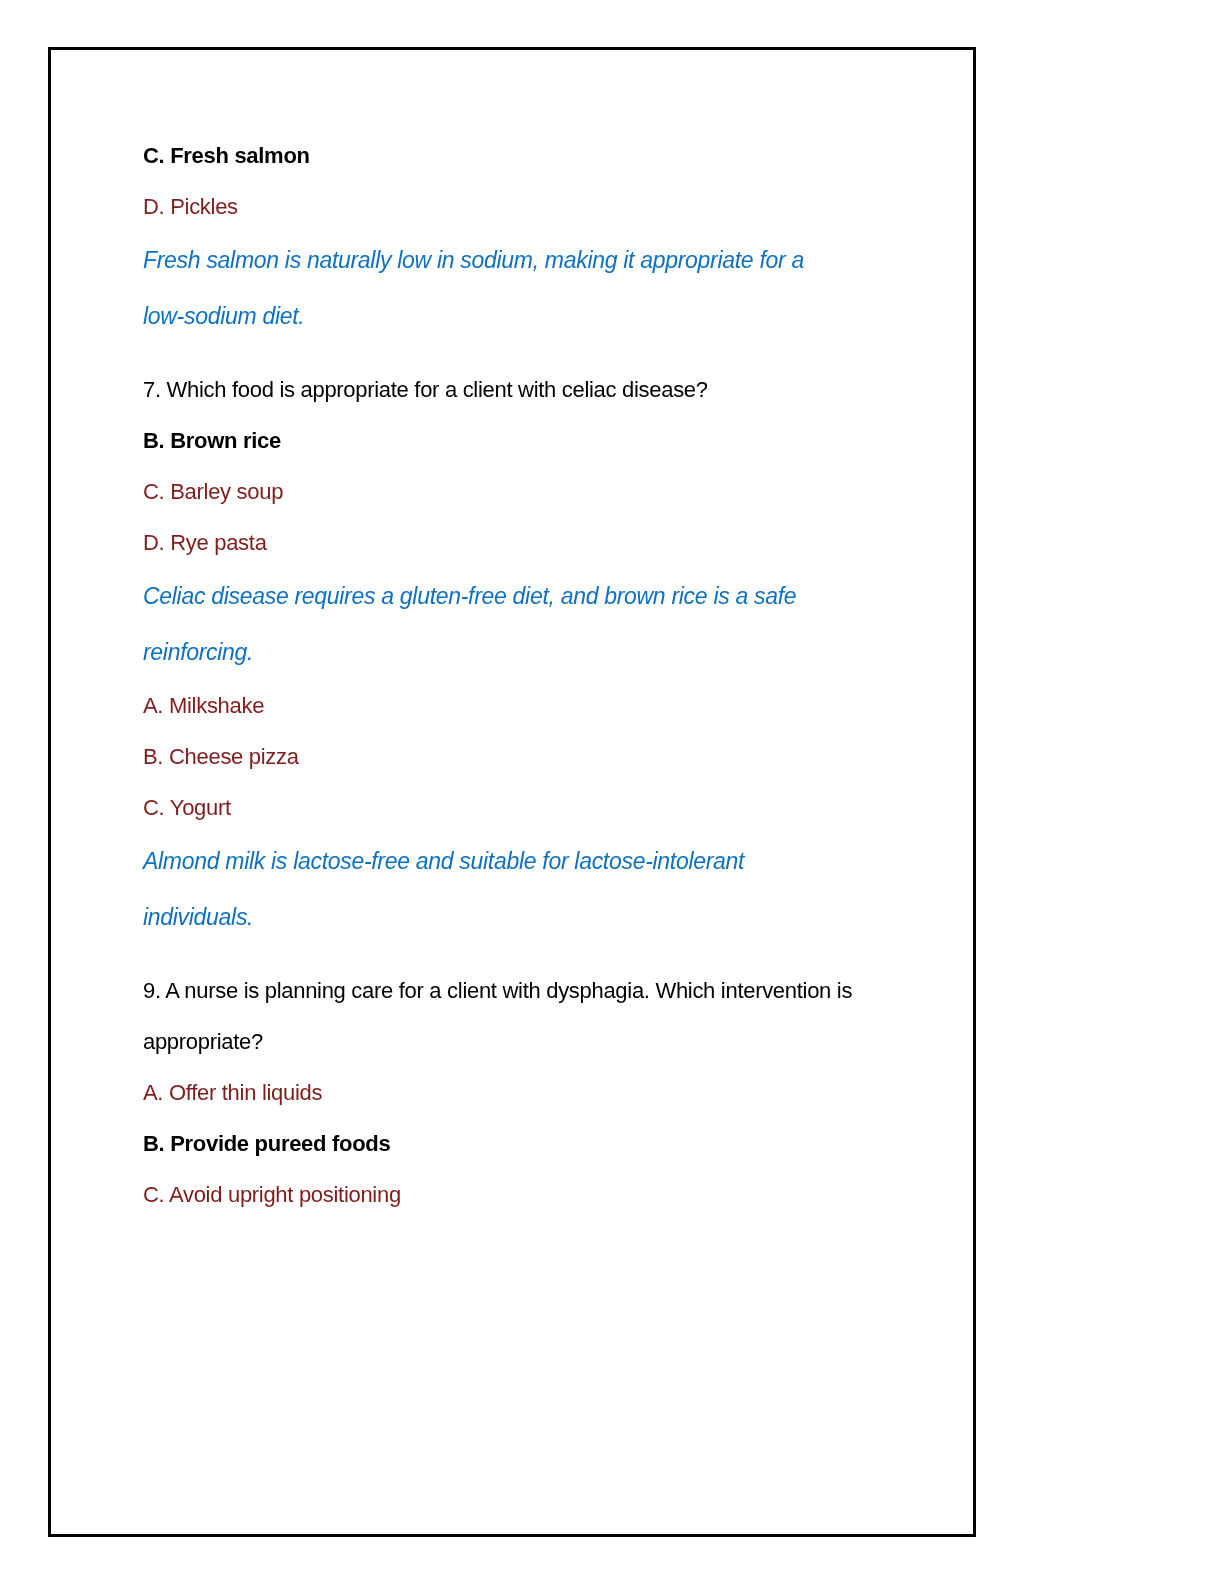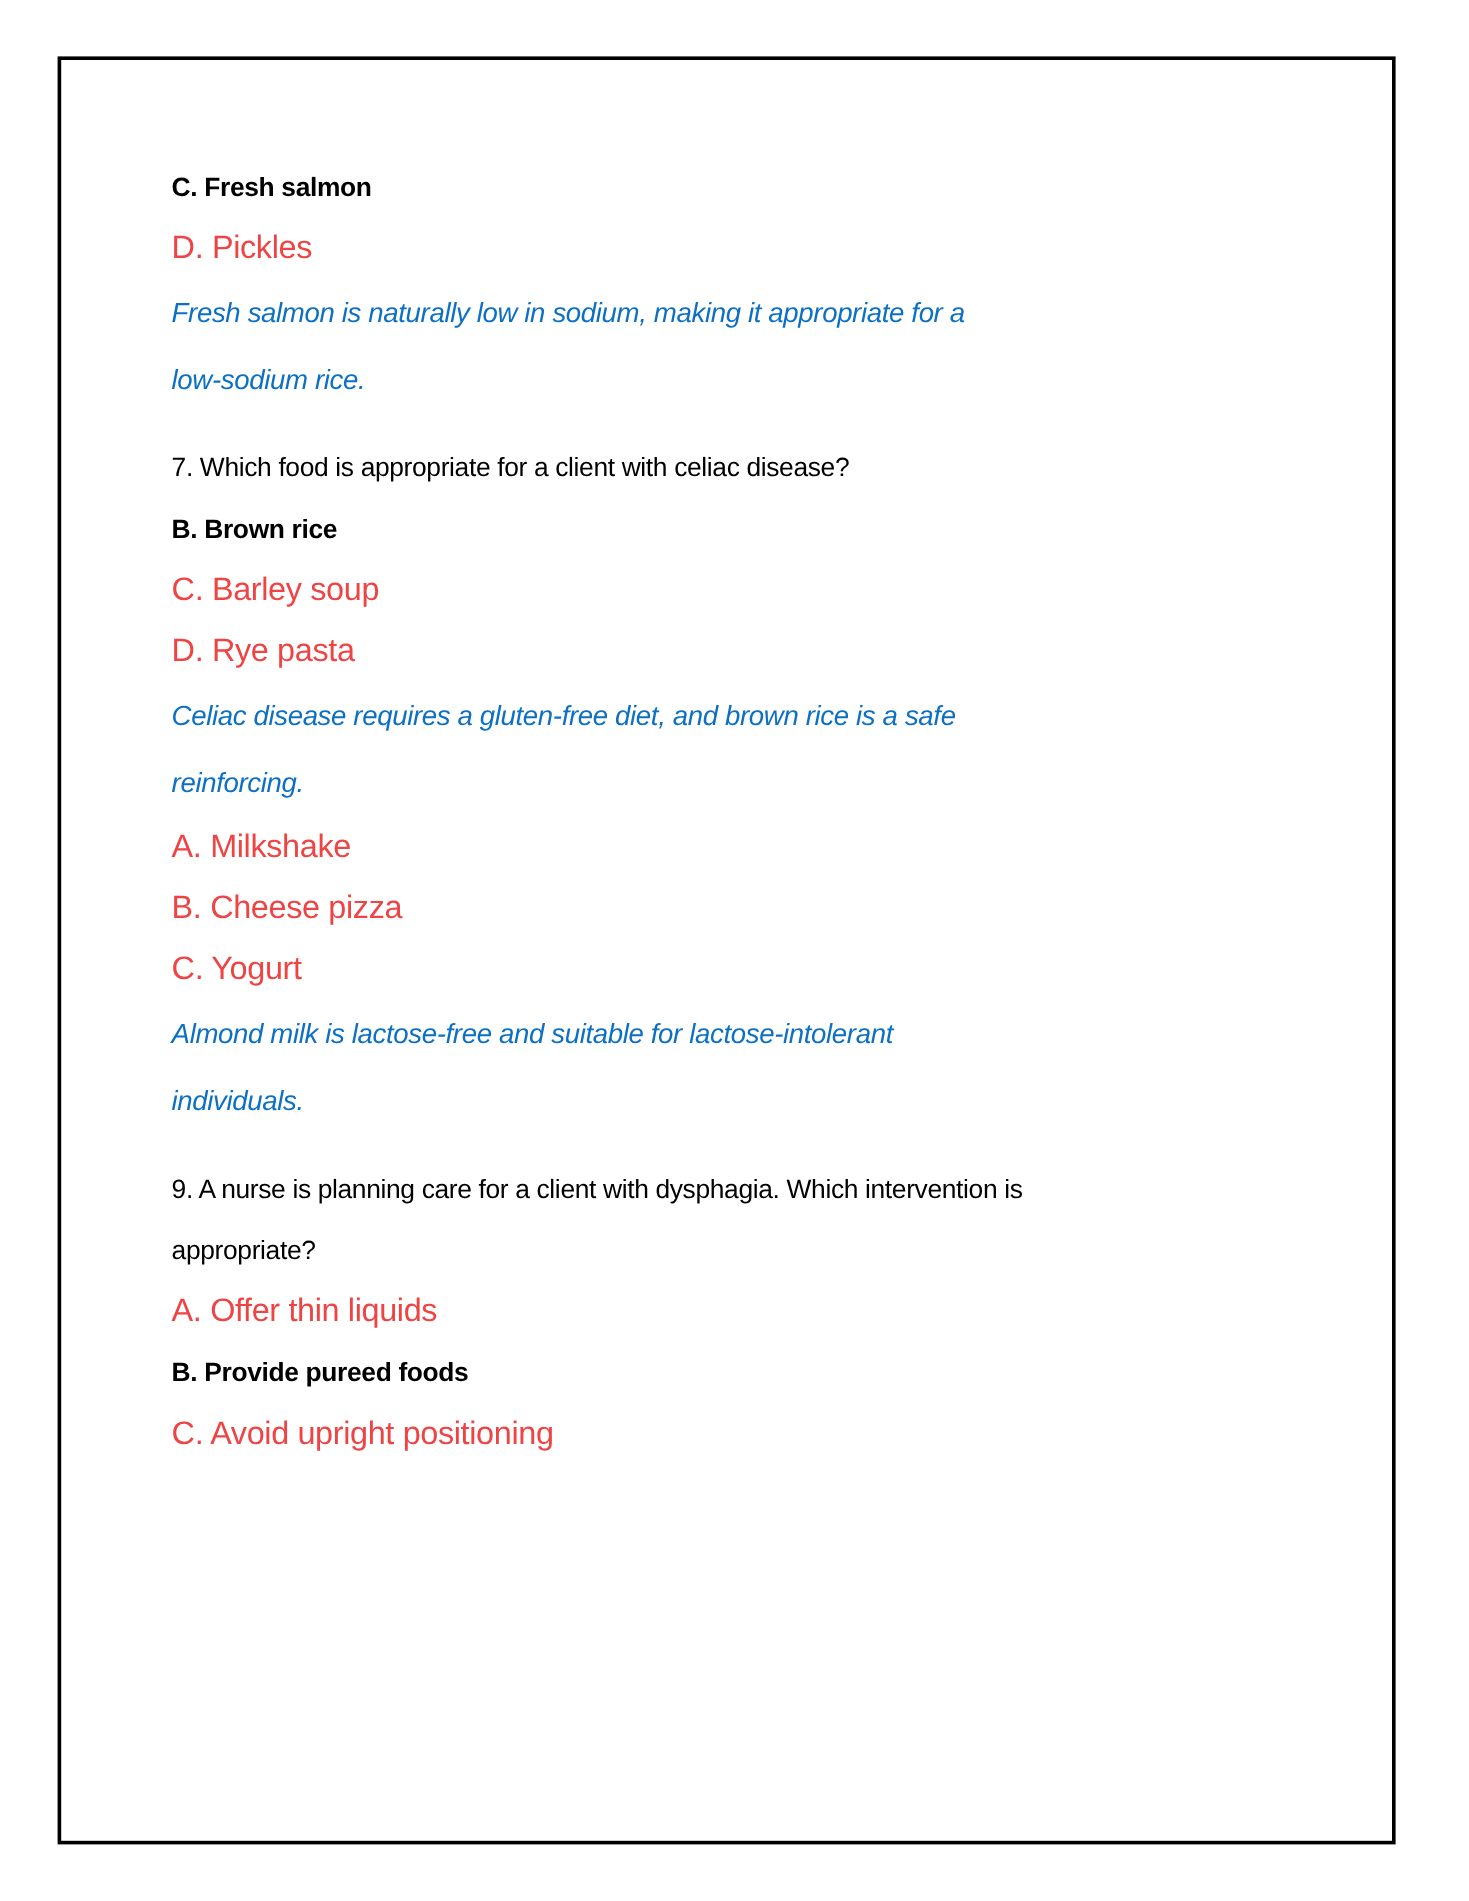--- a/index.html
+++ b/index.html
@@ -14,37 +14,37 @@
     position: relative;
     width: 1224px;
     height: 1584px;
     background: #ffffff;
     overflow: hidden;
   }
   .page-frame {
     position: absolute;
     left: 48px;
     top: 47px;
-    width: 1115px;
+    width: 928px;
     height: 1490px;
     border: 3px solid #000000;
     box-sizing: border-box;
     background: #ffffff;
   }
   .content {
     padding: 80px 40px 0 92px;
   }
   .content p {
     margin: 0;
     white-space: pre-line;
     letter-spacing: -0.3px;
   }
   .option {
-    color: #ef4444;
-    font-size: 27px;
+    color: #7f1d1d;
+    font-size: 22px;
     line-height: 51px;
     font-weight: 400;
   }
   .answer-bold {
     color: #000000;
     font-size: 22px;
     line-height: 51px;
     font-weight: 700;
   }
   .question {
@@ -64,21 +64,21 @@
 </style>
 </head>
 <body>
 
 <div class="page" style="background: rgb(255, 255, 255);">
   <div class="page-frame" style="border-color: rgb(0, 0, 0);">
     <div class="content">
       <p class="answer-bold">C. Fresh salmon</p>
       <p class="option">D. Pickles</p>
       <p class="explanation">Fresh salmon is naturally low in sodium, making it appropriate for a
-low-sodium rice.</p>
+low-sodium diet.</p>
       <p class="question">7. Which food is appropriate for a client with celiac disease?</p>
       <p class="answer-bold">B. Brown rice</p>
       <p class="option">C. Barley soup</p>
       <p class="option">D. Rye pasta</p>
       <p class="explanation">Celiac disease requires a gluten-free diet, and brown rice is a safe
 reinforcing.</p>
       <p class="option">A. Milkshake</p>
       <p class="option">B. Cheese pizza</p>
       <p class="option">C. Yogurt</p>
       <p class="explanation">Almond milk is lactose-free and suitable for lactose-intolerant

